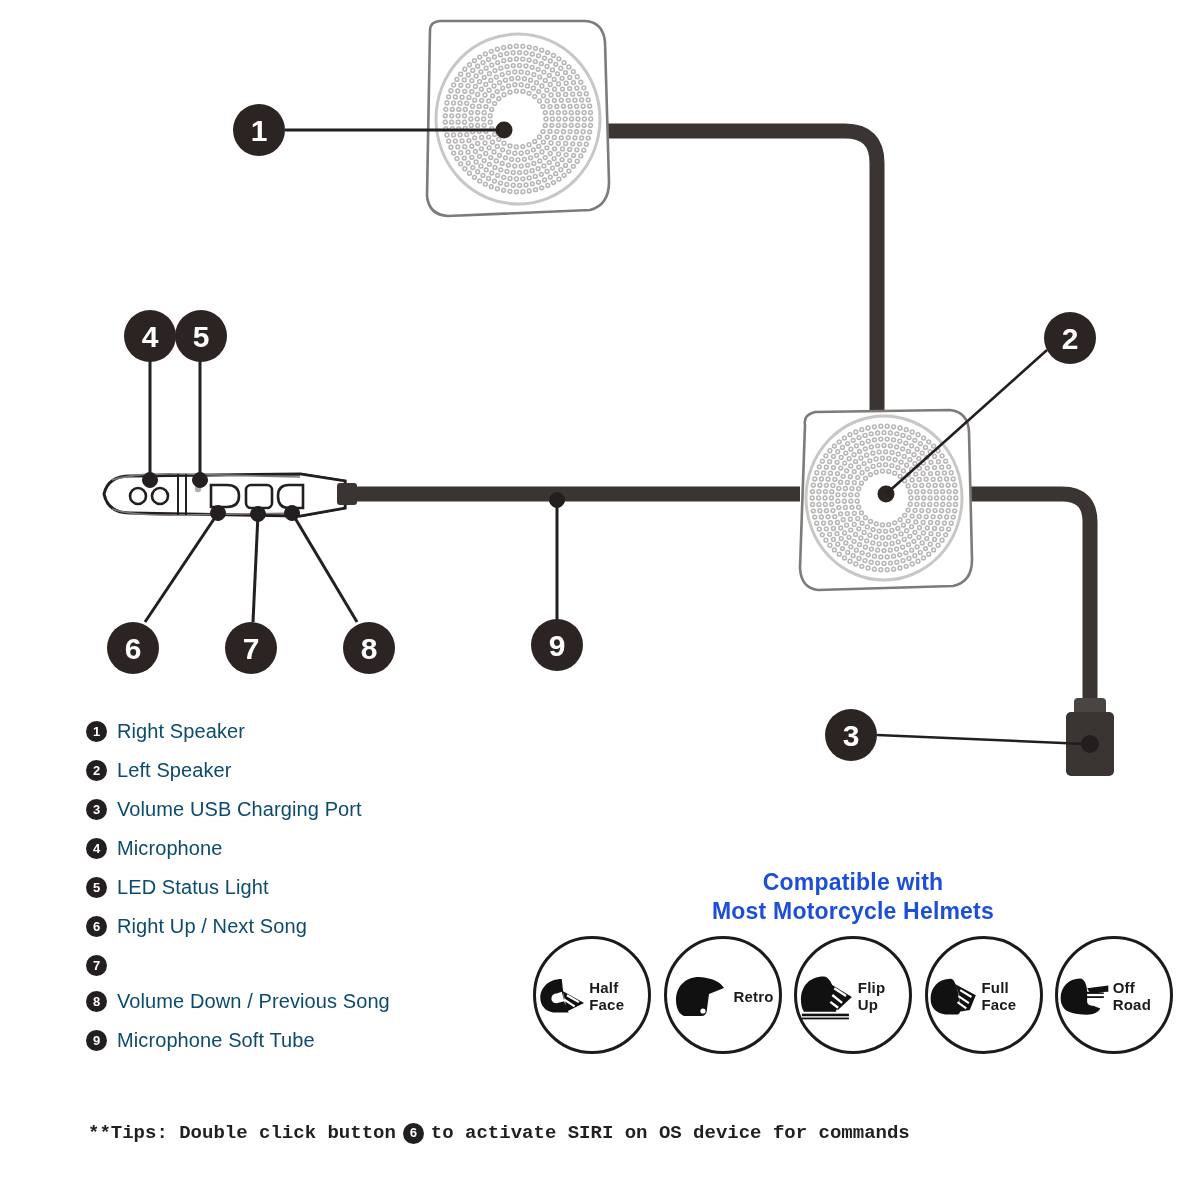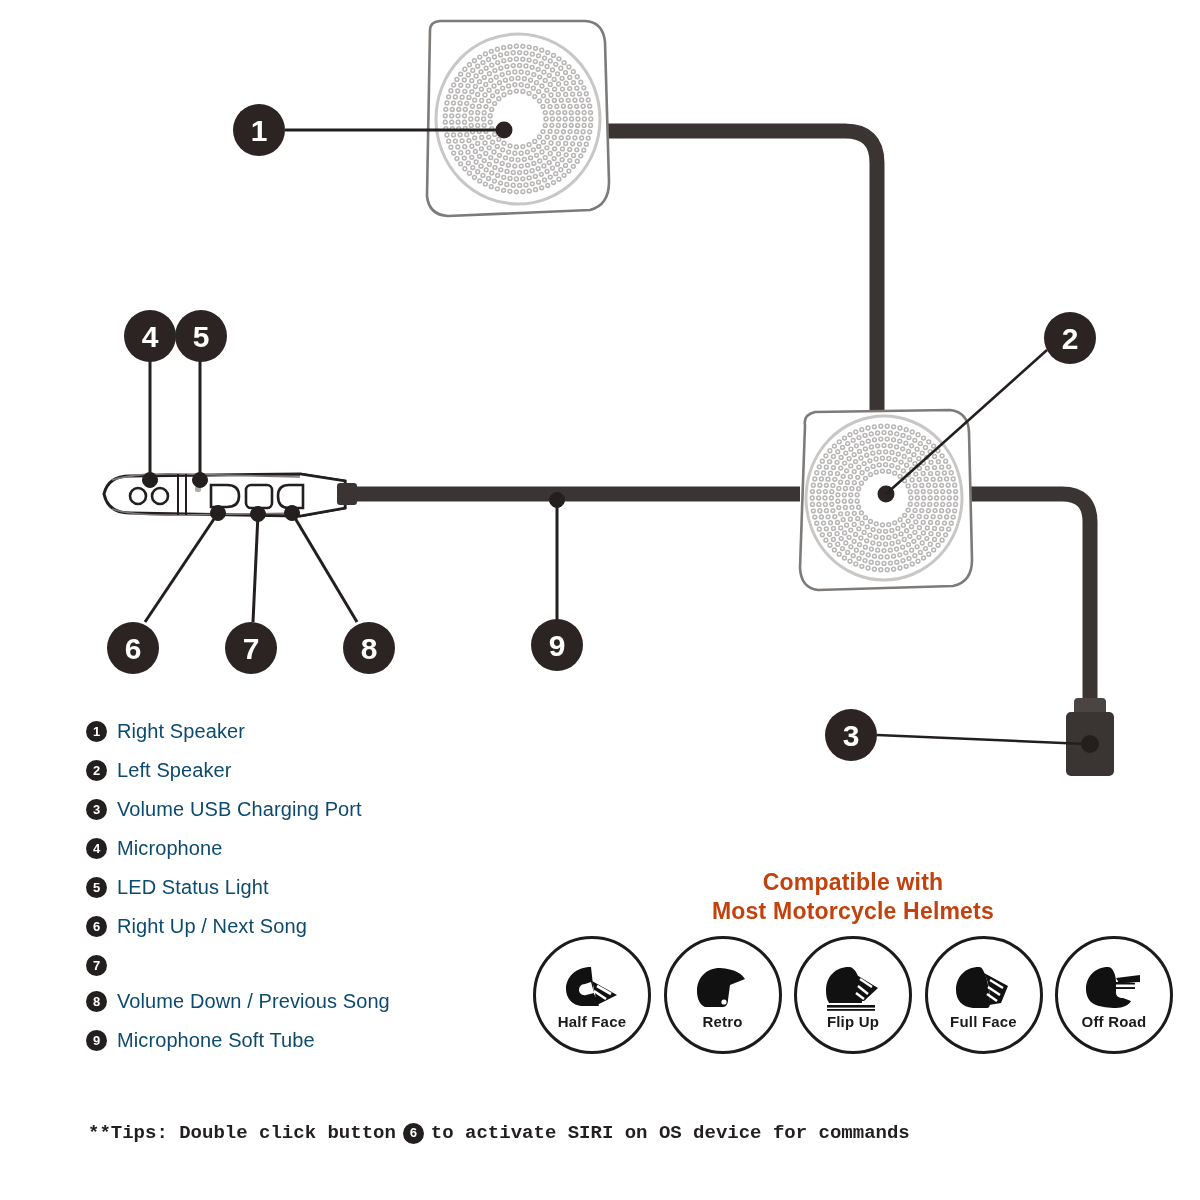--- a/index.html
+++ b/index.html
@@ -23,25 +23,25 @@
   
   .tips{position:absolute;left:88px;top:1122px;font-size:19px;font-weight:700;
         color:#231f1e;display:flex;align-items:center;white-space:nowrap;font-family:Liberation Mono, monospace;}
   .tips .inline-badge{width:21px;height:21px;border-radius:50%;background:#231f1e;
         color:#fff;font-size:13px;font-weight:700;line-height:21px;text-align:center;
         display:inline-block;margin:0 7px;}
 
   
   .compat{position:absolute;left:533px;top:868px;width:640px;}
   .compat-title{text-align:center;font-size:23px;font-weight:700;line-height:29px;
-                color:#c2410c;letter-spacing:.2px;}
+                color:#1d4ed8;letter-spacing:.2px;}
   .compat-title .l2{display:block;text-align:center;}
   .badges-row{display:flex;justify-content:space-between;margin-top:10px;}
   .hbadge{width:112px;height:112px;border:3.5px solid #1b1b1b;border-radius:50%;
-          display:flex;flex-direction:column;align-items:center;justify-content:center;
+          display:flex;flex-direction:row;align-items:center;justify-content:center;
           position:relative;}
   .hbadge svg{display:block;margin-top:4px;}
   .hlabel{font-size:15px;font-weight:700;color:#1b1b1b;margin-top:2px;letter-spacing:.2px;}
 </style>
 </head>
 <body>
 
 <svg id="diagram" viewBox="0 0 1200 1200" xmlns="http://www.w3.org/2000/svg">
 
   <defs>

